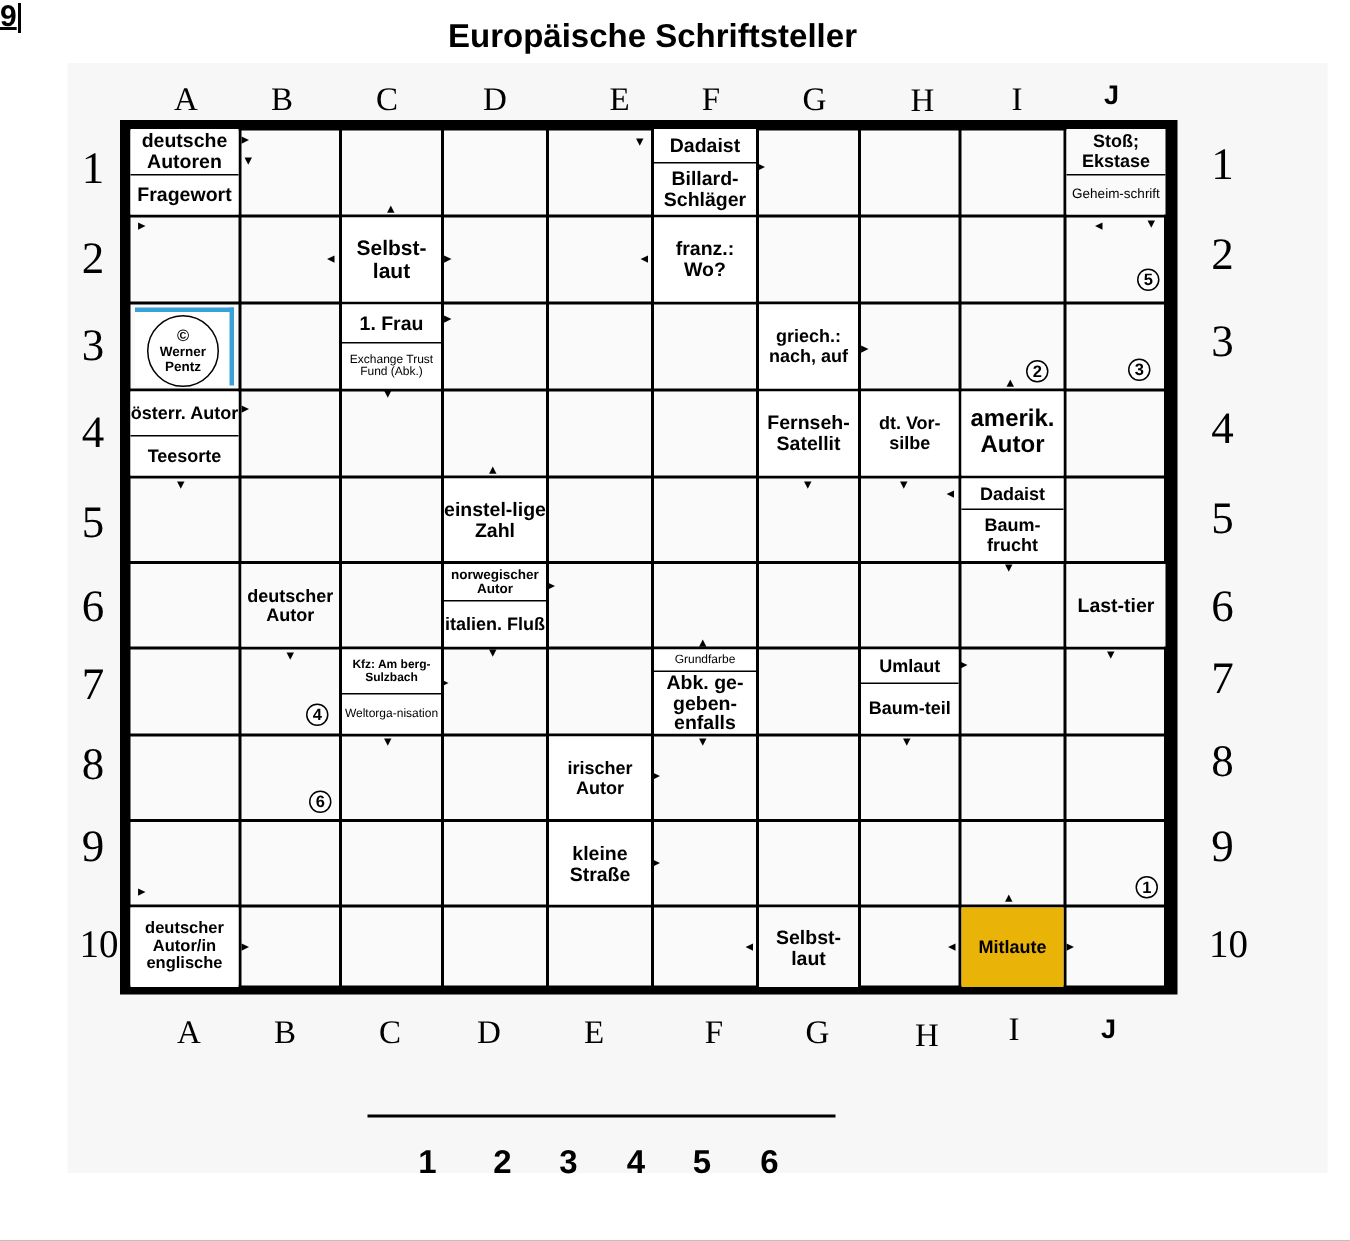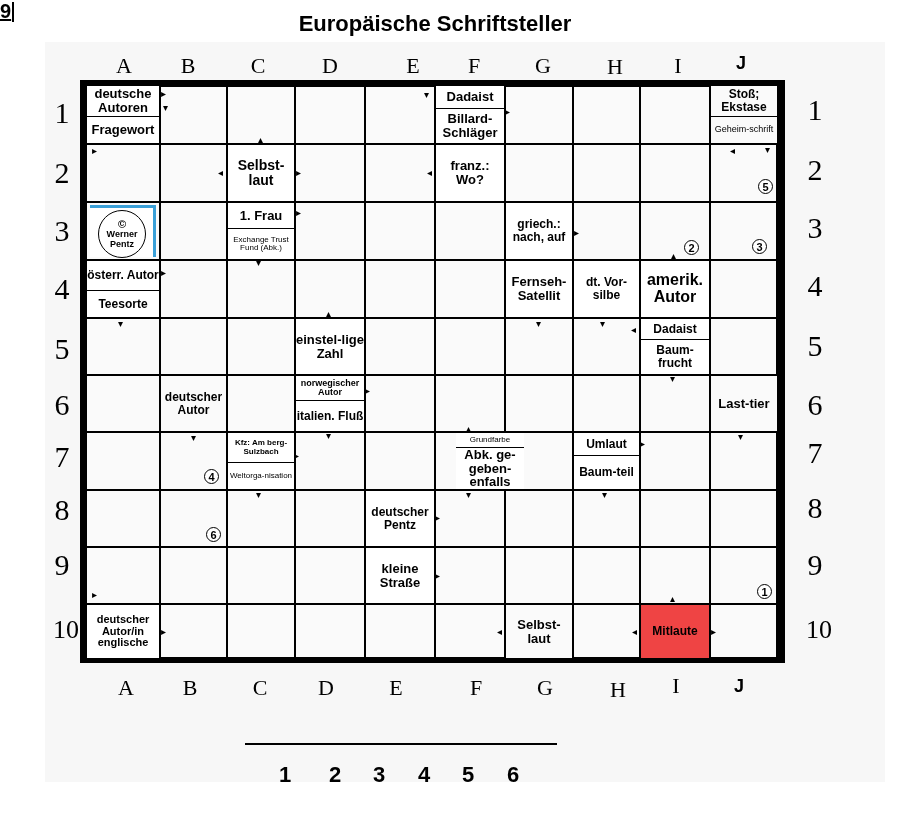--- a/index.html
+++ b/index.html
@@ -254,41 +254,41 @@
   <div class="part" style="height:24px;font-size:9px">norwegischer Autor</div>
   <div class="part" style="height:30px;font-size:12px">italien. Fluß</div>
 </div>
 <div class="clue" style="left:711px;top:376px;width:66px;height:55px;font-size:13px;background:#fafafa">
   <div class="part" style="height:55px">Last-tier</div>
 </div>
 <div class="clue" style="left:228px;top:433px;width:66px;height:56px">
   <div class="part" style="height:29px;font-size:8px">Kfz: Am berg-Sulzbach</div>
   <div class="part" style="height:26px;font-size:8px;font-weight:normal">Weltorga-nisation</div>
 </div>
-<div class="clue" style="left:456px;top:433px;width:68px;height:56px">
+<div class="clue" style="left:436px;top:433px;width:68px;height:56px">
   <div class="part" style="height:14px;font-size:8px;font-weight:normal">Grundfarbe</div>
   <div class="part" style="height:41px;font-size:13px">Abk. ge-geben-enfalls</div>
 </div>
 <div class="clue" style="left:574px;top:433px;width:65px;height:56px">
   <div class="part" style="height:22px;font-size:12px">Umlaut</div>
   <div class="part" style="height:33px;font-size:12px">Baum-teil</div>
 </div>
 <div class="clue" style="left:366px;top:491px;width:68px;height:55px;font-size:12px">
-  <div class="part" style="height:55px">deutscher Pentz</div>
+  <div class="part" style="height:55px">irischer Autor</div>
 </div>
 <div class="clue" style="left:366px;top:548px;width:68px;height:55px;font-size:13px">
   <div class="part" style="height:55px">kleine Straße</div>
 </div>
 <div class="clue" style="left:87px;top:605px;width:72px;height:53px;font-size:11px">
   <div class="part" style="height:53px">deutscher Autor/in englische</div>
 </div>
 <div class="clue" style="left:506px;top:605px;width:66px;height:53px;font-size:13px;background:#fafafa">
   <div class="part" style="height:53px">Selbst-laut</div>
 </div>
-<div class="clue" style="left:641px;top:605px;width:68px;height:53px;font-size:12px;background:#ef4444">
+<div class="clue" style="left:641px;top:605px;width:68px;height:53px;font-size:12px;background:#eab308">
   <div class="part" style="height:53px">Mitlaute</div>
 </div>
 
 <div class="logo">
   <div class="logo-circle">
     <span style="font-size:11px">©</span>
     <span>Werner</span>
     <span>Pentz</span>
   </div>
 </div>

